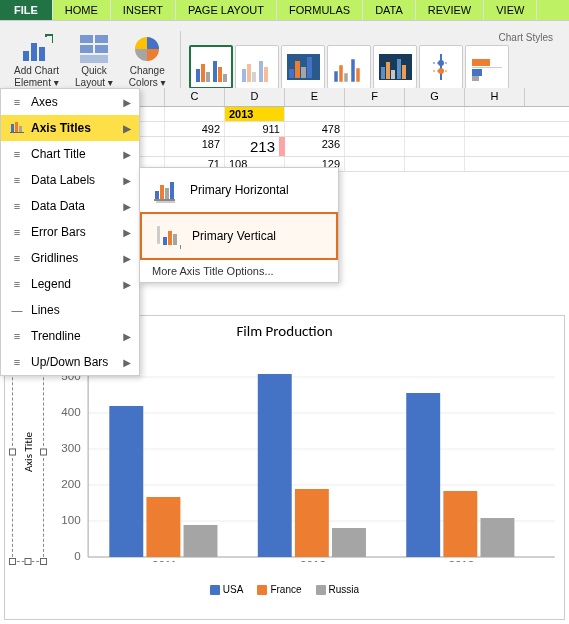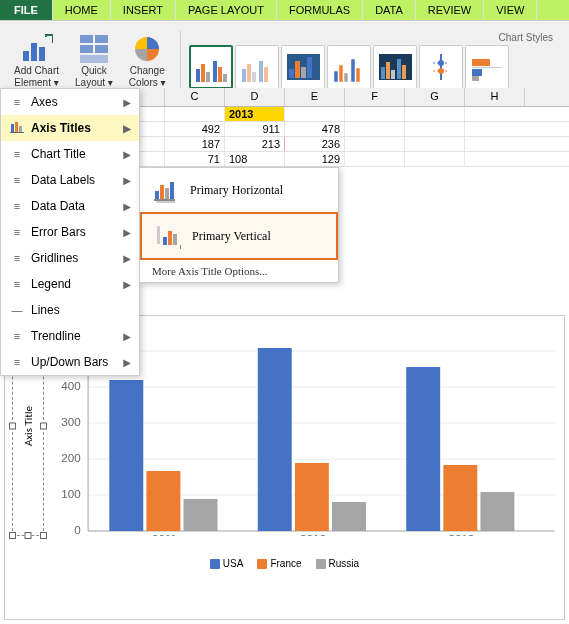--- a/index.html
+++ b/index.html
@@ -204,39 +204,40 @@
     <div style="width:60px; border-right:1px solid #e8e8e8; padding:1px 4px; font-size:11px; text-align:right;">478</div>
     <div style="width:60px; border-right:1px solid #e8e8e8; padding:1px 4px; font-size:11px;"></div>
     <div style="width:60px; border-right:1px solid #e8e8e8; padding:1px 4px; font-size:11px;"></div>
     <div style="width:60px; padding:1px 4px; font-size:11px;"></div>
   </div>
   <div style="display:flex; border-bottom:1px solid #e0e0e0;">
     <div style="width:25px; background:#f0f0f0; border-right:1px solid #ccc; text-align:center; font-size:10px; color:#666; padding:2px 0;"></div>
     <div style="width:80px; border-right:1px solid #e8e8e8; padding:1px 4px; font-size:11px;">e</div>
     <div style="width:60px; border-right:1px solid #e8e8e8; padding:1px 4px; font-size:11px;"></div>
     <div style="width:60px; border-right:1px solid #e8e8e8; padding:1px 4px; font-size:11px; text-align:right;">187</div>
-    <div style="width:60px; border-right:1px solid #fca5a5; padding:1px 4px; font-size:11px; text-align:right;">213</div>
+    <div style="width:60px; border-right:6px solid #fca5a5; padding:1px 4px; font-size:15px; text-align:right;">213</div>
     <div style="width:60px; border-right:1px solid #e8e8e8; padding:1px 4px; font-size:11px; text-align:right;">236</div>
     <div style="width:60px; border-right:1px solid #e8e8e8; padding:1px 4px; font-size:11px;"></div>
     <div style="width:60px; border-right:1px solid #e8e8e8; padding:1px 4px; font-size:11px;"></div>
     <div style="width:60px; padding:1px 4px; font-size:11px;"></div>
   </div>
   <div style="display:flex; border-bottom:1px solid #e0e0e0;">
     <div style="width:25px; background:#f0f0f0; border-right:1px solid #ccc; text-align:center; font-size:10px; color:#666; padding:2px 0;"></div>
     <div style="width:80px; border-right:1px solid #e8e8e8; padding:1px 4px; font-size:11px;">a</div>
     <div style="width:60px; border-right:1px solid #e8e8e8; padding:1px 4px; font-size:11px;"></div>
     <div style="width:60px; border-right:1px solid #e8e8e8; padding:1px 4px; font-size:11px; text-align:right;">71</div>
     <div style="width:60px; border-right:1px solid #e8e8e8; padding:1px 4px; font-size:11px; ">108</div>
     <div style="width:60px; border-right:1px solid #e8e8e8; padding:1px 4px; font-size:11px; text-align:right;">129</div>
     <div style="width:60px; border-right:1px solid #e8e8e8; padding:1px 4px; font-size:11px;"></div>
     <div style="width:60px; border-right:1px solid #e8e8e8; padding:1px 4px; font-size:11px;"></div>
     <div style="width:60px; padding:1px 4px; font-size:11px;"></div>
   </div>
 
   <div style="position:absolute; bottom:0; left:0; right:0; height:305px; background:#fff; border:1px solid #ccc; margin:4px;">
+    <div style="text-align:center; font-size:15px; margin:6px 0 2px; font-family:Calibri, sans-serif;">Film Production</div>
     <div style="display:flex; align-items:stretch; height:220px; padding:0 4px;">
 
       <div style="position:relative; width:38px; display:flex; align-items:center; justify-content:center; margin-right:4px;">
         <div style="border:1px dashed #888; width:32px; height:100%; display:flex; align-items:center; justify-content:center; position:relative; background:#fff;">
           <span style="writing-mode:vertical-rl; transform:rotate(180deg); font-size:11px; font-family:Calibri,sans-serif;">Axis Title</span>
 
           <div style="position:absolute; width:7px; height:7px; background:#fff; border:1px solid #666; top:-4px; left:-4px;"></div>
           <div style="position:absolute; width:7px; height:7px; background:#fff; border:1px solid #666; top:-4px; left:50%; transform:translateX(-50%);"></div>
           <div style="position:absolute; width:7px; height:7px; background:#fff; border:1px solid #666; top:-4px; right:-4px;"></div>
           <div style="position:absolute; width:7px; height:7px; background:#fff; border:1px solid #666; top:50%; transform:translateY(-50%); left:-4px;"></div>
@@ -312,21 +313,21 @@
 </div>
 
 <div class="menu-overlay">
 
   <div class="menu-panel" style="width:140px; margin-top:0;">
     <div class="menu-item">
       <span class="item-icon">≡</span>
       <span>Axes</span>
       <span class="arrow">▶</span>
     </div>
-    <div class="menu-item active" style="background:#fef9c3;">
+    <div class="menu-item active" style="background:#fde047;">
       <span class="item-icon">
         <svg width="14" height="14" viewBox="0 0 14 14">
           <rect x="1" y="3" width="3" height="8" fill="#4472C4"></rect>
           <rect x="5" y="1" width="3" height="10" fill="#ED7D31"></rect>
           <rect x="9" y="5" width="3" height="6" fill="#A5A5A5"></rect>
           <rect x="0" y="11" width="14" height="1" fill="#666"></rect>
         </svg>
       </span>
       <span>Axis Titles</span>
       <span class="arrow">▶</span>
@@ -370,21 +371,21 @@
       <span>Trendline</span>
       <span class="arrow">▶</span>
     </div>
     <div class="menu-item">
       <span class="item-icon">≡</span>
       <span>Up/Down Bars</span>
       <span class="arrow">▶</span>
     </div>
   </div>
 
-  <div class="submenu" style="margin-top:19px;font-family:Liberation Serif, serif;">
+  <div class="submenu" style="margin-top:19px;">
 
     <div class="submenu-item">
       <div class="submenu-icon">
         <svg width="26" height="26" viewBox="0 0 26 26">
           <rect x="2" y="14" width="4" height="8" fill="#4472C4"></rect>
           <rect x="7" y="8" width="4" height="14" fill="#ED7D31"></rect>
           <rect x="12" y="11" width="4" height="11" fill="#A5A5A5"></rect>
           <rect x="17" y="5" width="4" height="17" fill="#4472C4"></rect>
           <rect x="1" y="22" width="21" height="2" fill="#888"></rect>
           <rect x="3" y="24" width="19" height="3" fill="#ccc" rx="1"></rect>

